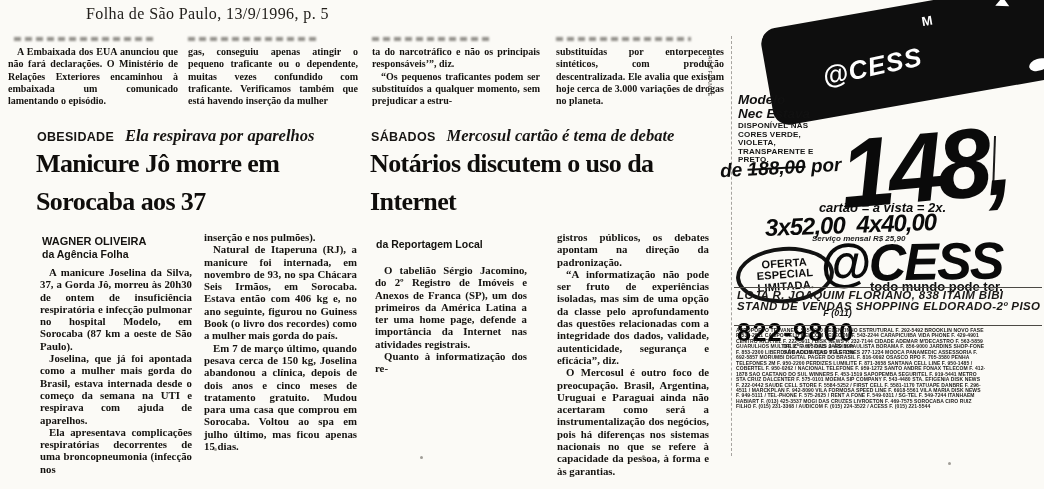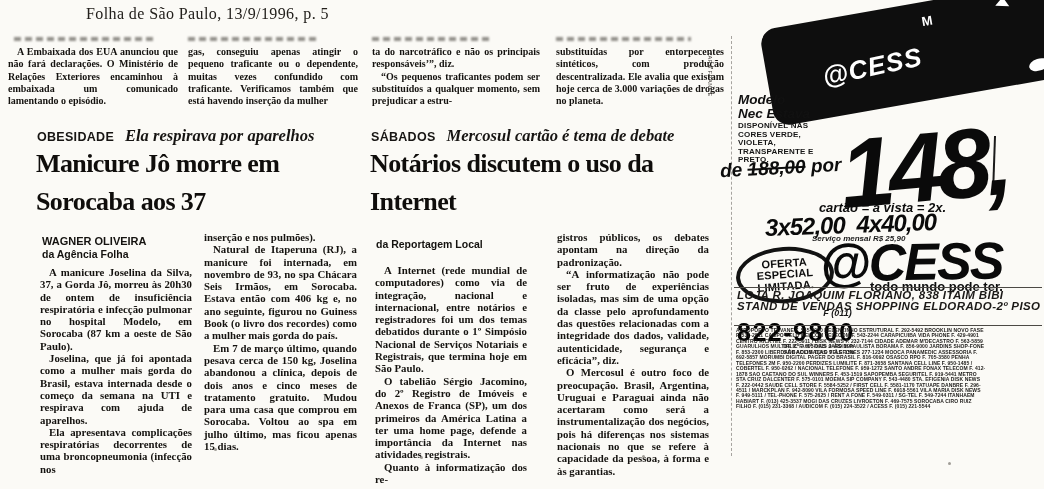--- a/index.html
+++ b/index.html
@@ -117,21 +117,20 @@
     <p>Em 7 de março último, quando pesava cerca de 150 kg, Joselina abandonou a clínica, depois de dois anos e cinco meses de tratamento gratuito. Mudou para uma casa que comprou em Sorocaba. Voltou ao spa em julho último, mas ficou apenas 15 dias.</p>
   </div>
 
   <div class="abs kicker" style="left:371px;">
     <span class="klabel">SÁBADOS</span>
     <span class="ksub">Mercosul cartão é tema de debate</span>
   </div>
   <div class="abs headline" style="left:370px;">Notários discutem o uso da Internet</div>
   <div class="abs byline byorg" style="left:376px;top:238px;">da Reportagem Local</div>
   <div class="abs bodycol" style="left:375px;top:264px;width:152px;">
-    <p>A Internet (rede mundial de computadores) como via de integração, nacional e internacional, entre notários e registradores foi um dos temas debatidos durante o 1º Simpósio Nacional de Serviços Notariais e Registrais, que termina hoje em São Paulo.</p>
     <p>O tabelião Sérgio Jacomino, do 2º Registro de Imóveis e Anexos de Franca (SP), um dos primeiros da América Latina a ter uma home page, defende a importância da Internet nas atividades registrais.</p>
     <p>Quanto à informatização dos re-</p>
   </div>
   <div class="abs bodycol" style="left:557px;top:231px;width:152px;">
     <p class="cont">gistros públicos, os debates apontam na direção da padronização.</p>
     <p>“A informatização não pode ser fruto de experiências isoladas, mas sim de uma opção da classe pelo aprofundamento das questões relacionadas com a integridade dos dados, validade, autenticidade, segurança e eficácia”, diz.</p>
     <p>O Mercosul é outro foco de preocupação. Brasil, Argentina, Uruguai e Paraguai ainda não acertaram como será a instrumentalização dos negócios, pois há diferenças nos sistemas nacionais no que se refere à capacidade da pessoa, à forma e às garantias.</p>
   </div>
 
   <div class="abs ad-divider"></div>

